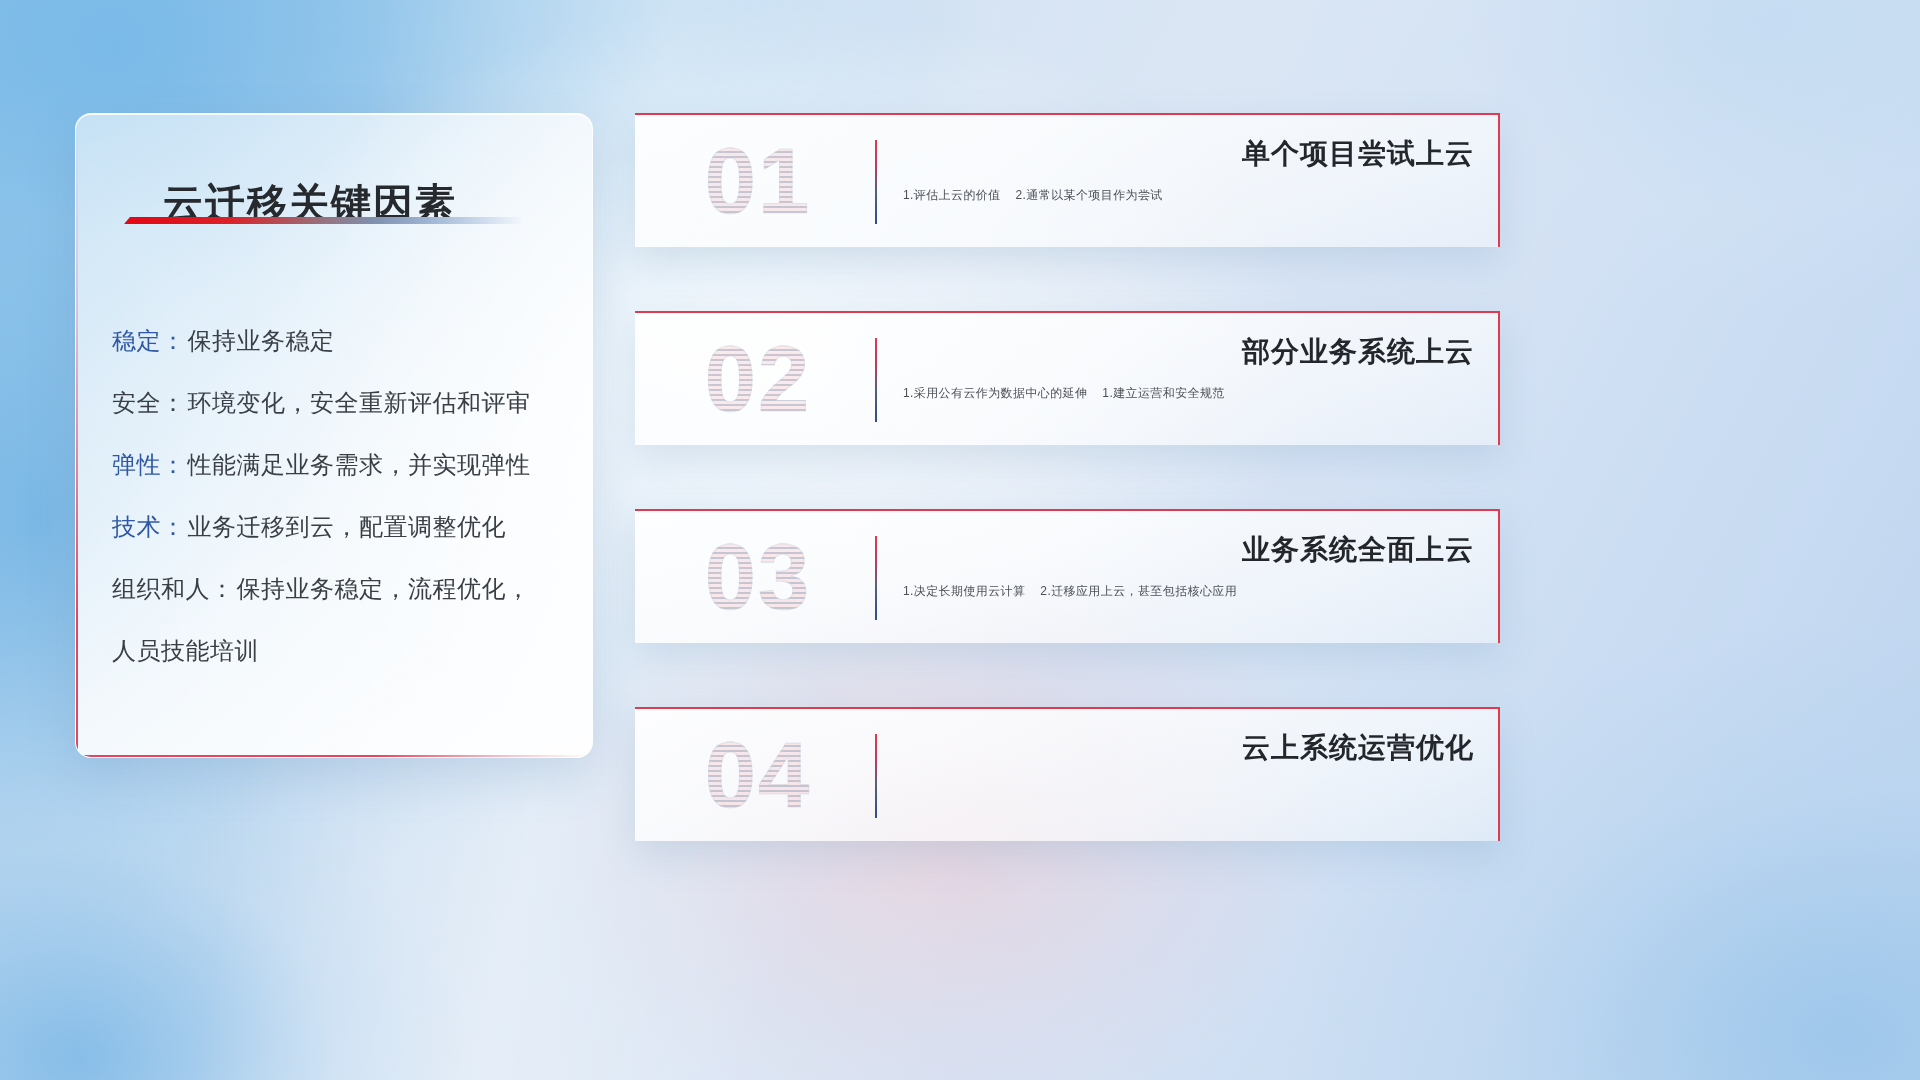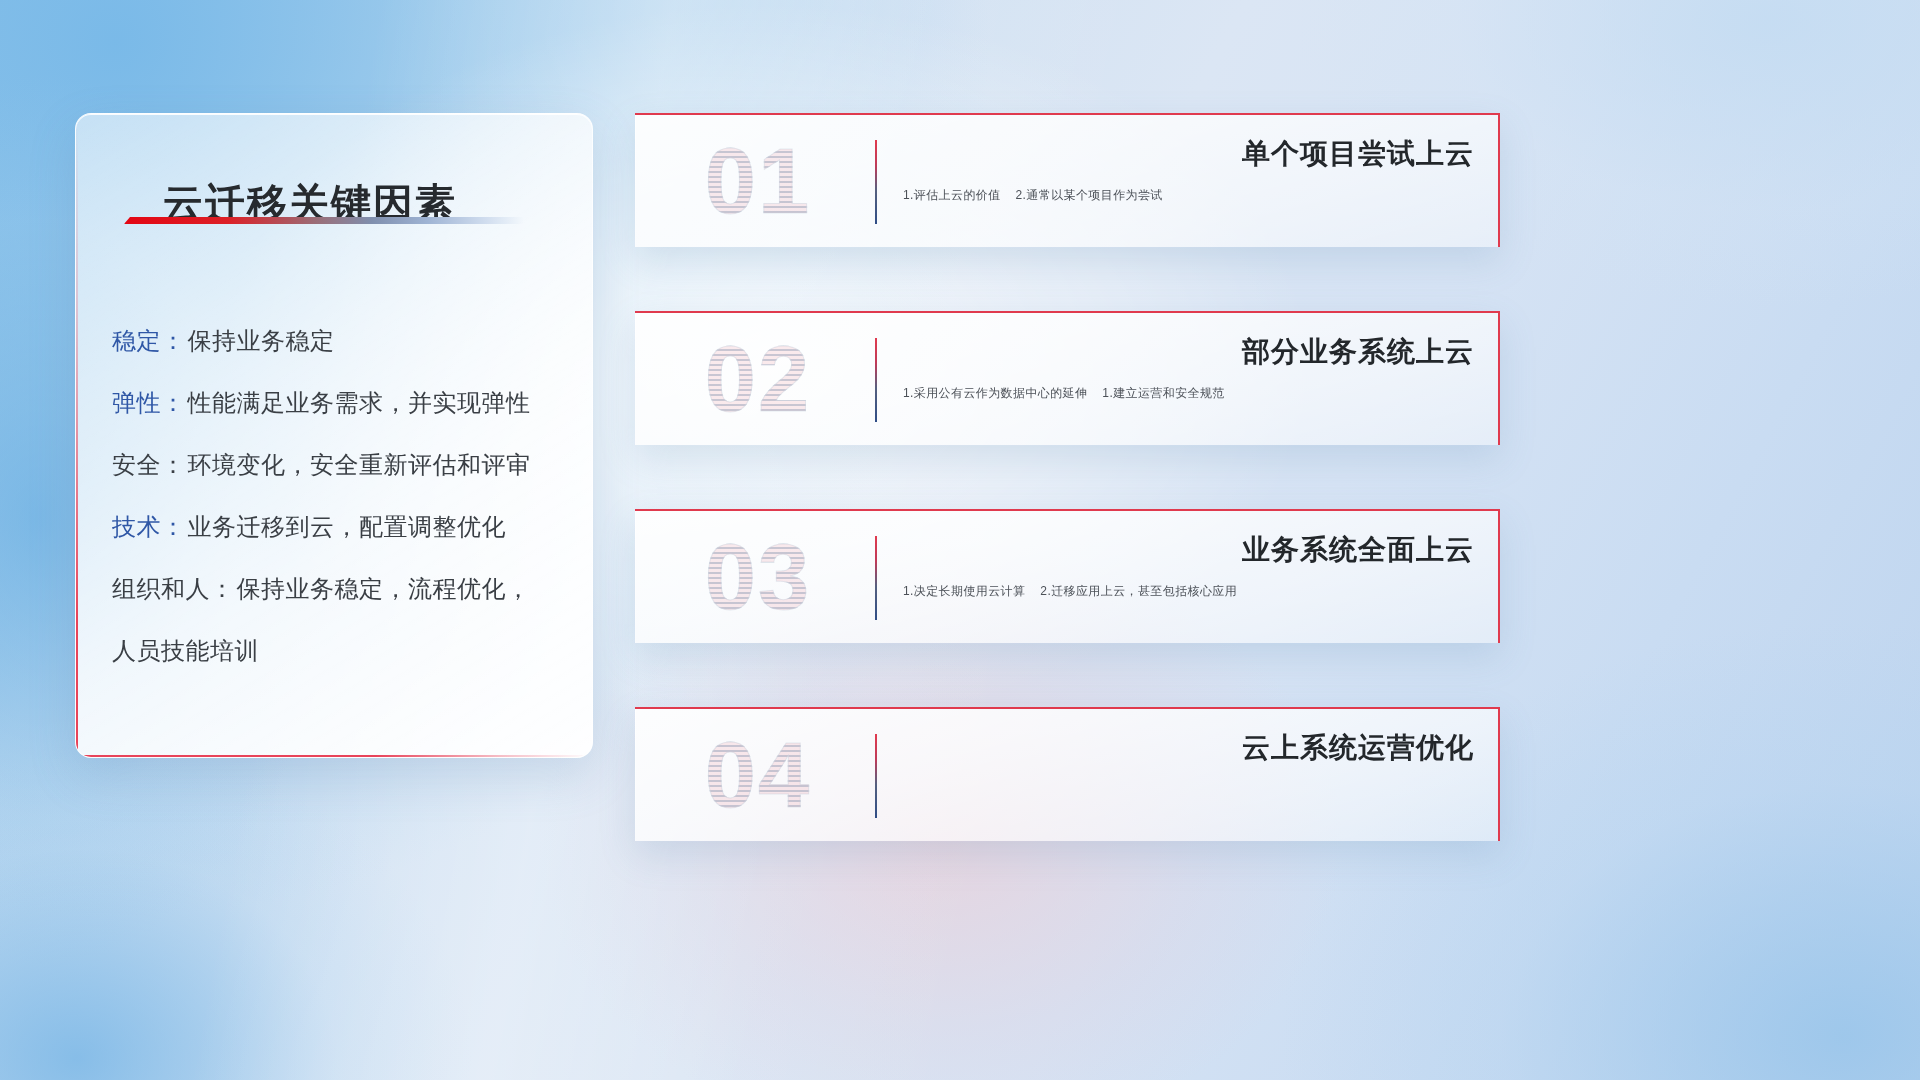--- a/index.html
+++ b/index.html
@@ -155,22 +155,22 @@
   <div class="bg-layer bg-sheen"></div>
 </div>
 
 <div id="stage">
 
   <section id="left-panel">
     <h1 class="panel-title">云迁移关键因素</h1>
     <div class="title-rule"></div>
     <div id="factor-list">
         <div class="factor-row"><span class="label accent">稳定：</span><span class="desc">保持业务稳定</span></div>
+        <div class="factor-row"><span class="label plain">安全：</span><span class="desc">环境变化，安全重新评估和评审</span></div>
         <div class="factor-row"><span class="label accent">弹性：</span><span class="desc">性能满足业务需求，并实现弹性</span></div>
-        <div class="factor-row"><span class="label plain">安全：</span><span class="desc">环境变化，安全重新评估和评审</span></div>
         <div class="factor-row"><span class="label accent">技术：</span><span class="desc">业务迁移到云，配置调整优化</span></div>
         <div class="factor-row"><span class="label plain">组织和人：</span><span class="desc">保持业务稳定，流程优化，</span></div>
         <div class="factor-row cont"><span class="desc">人员技能培训</span></div>
       </div>
   </section>
 
   <section id="card-stack">
       <article class="step-card">
         <div class="step-num-tint">01</div>
         <div class="step-num">01</div>

